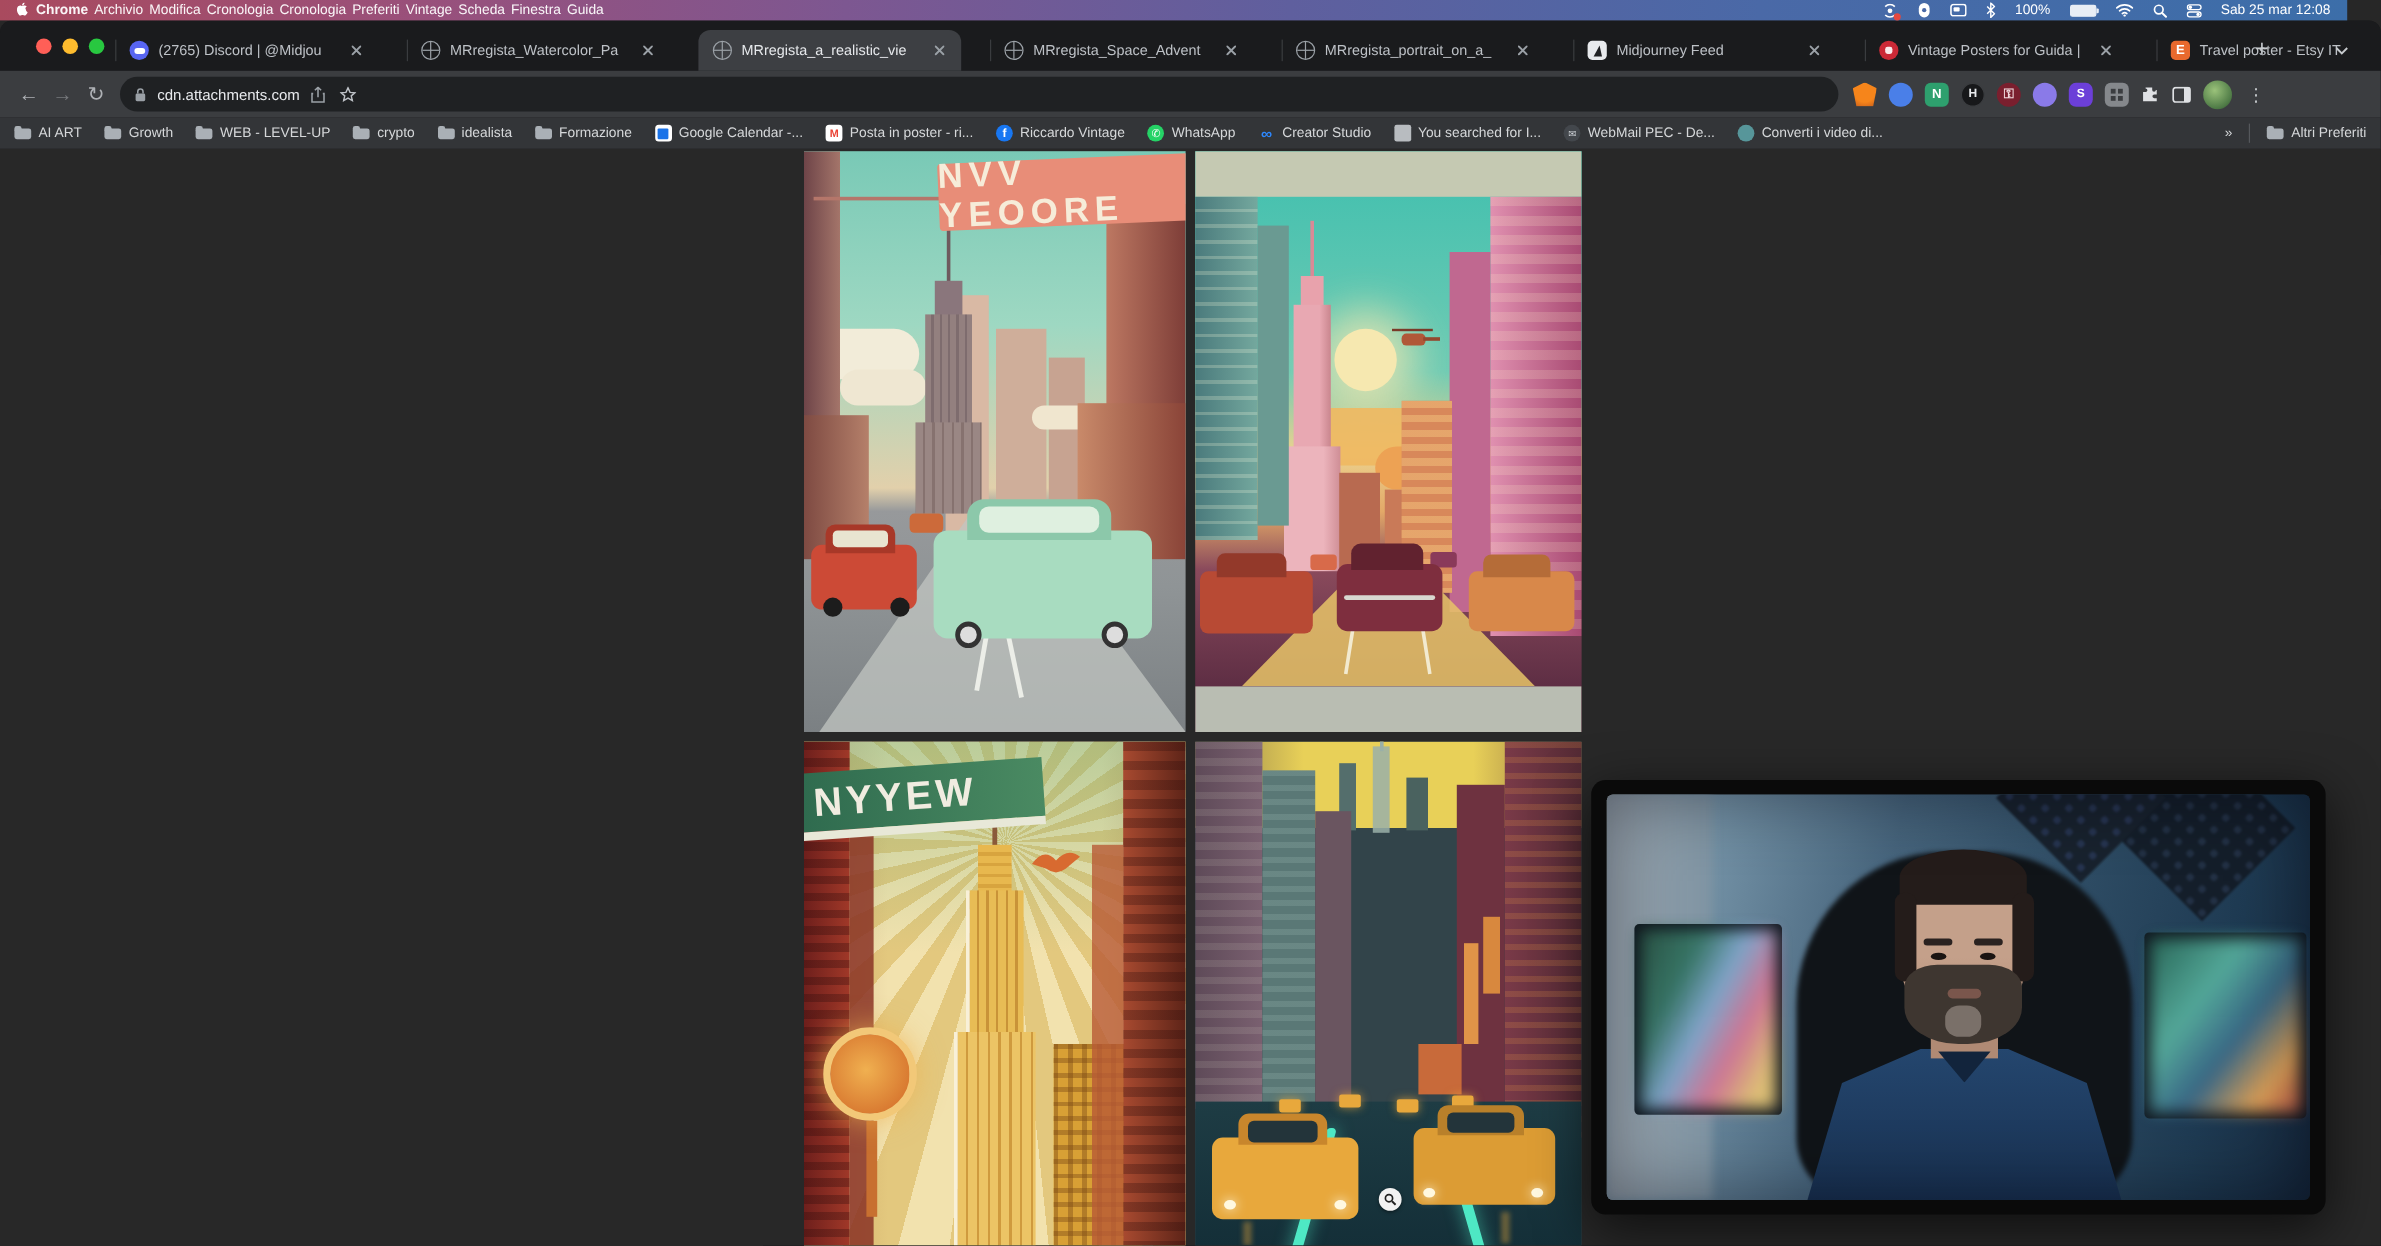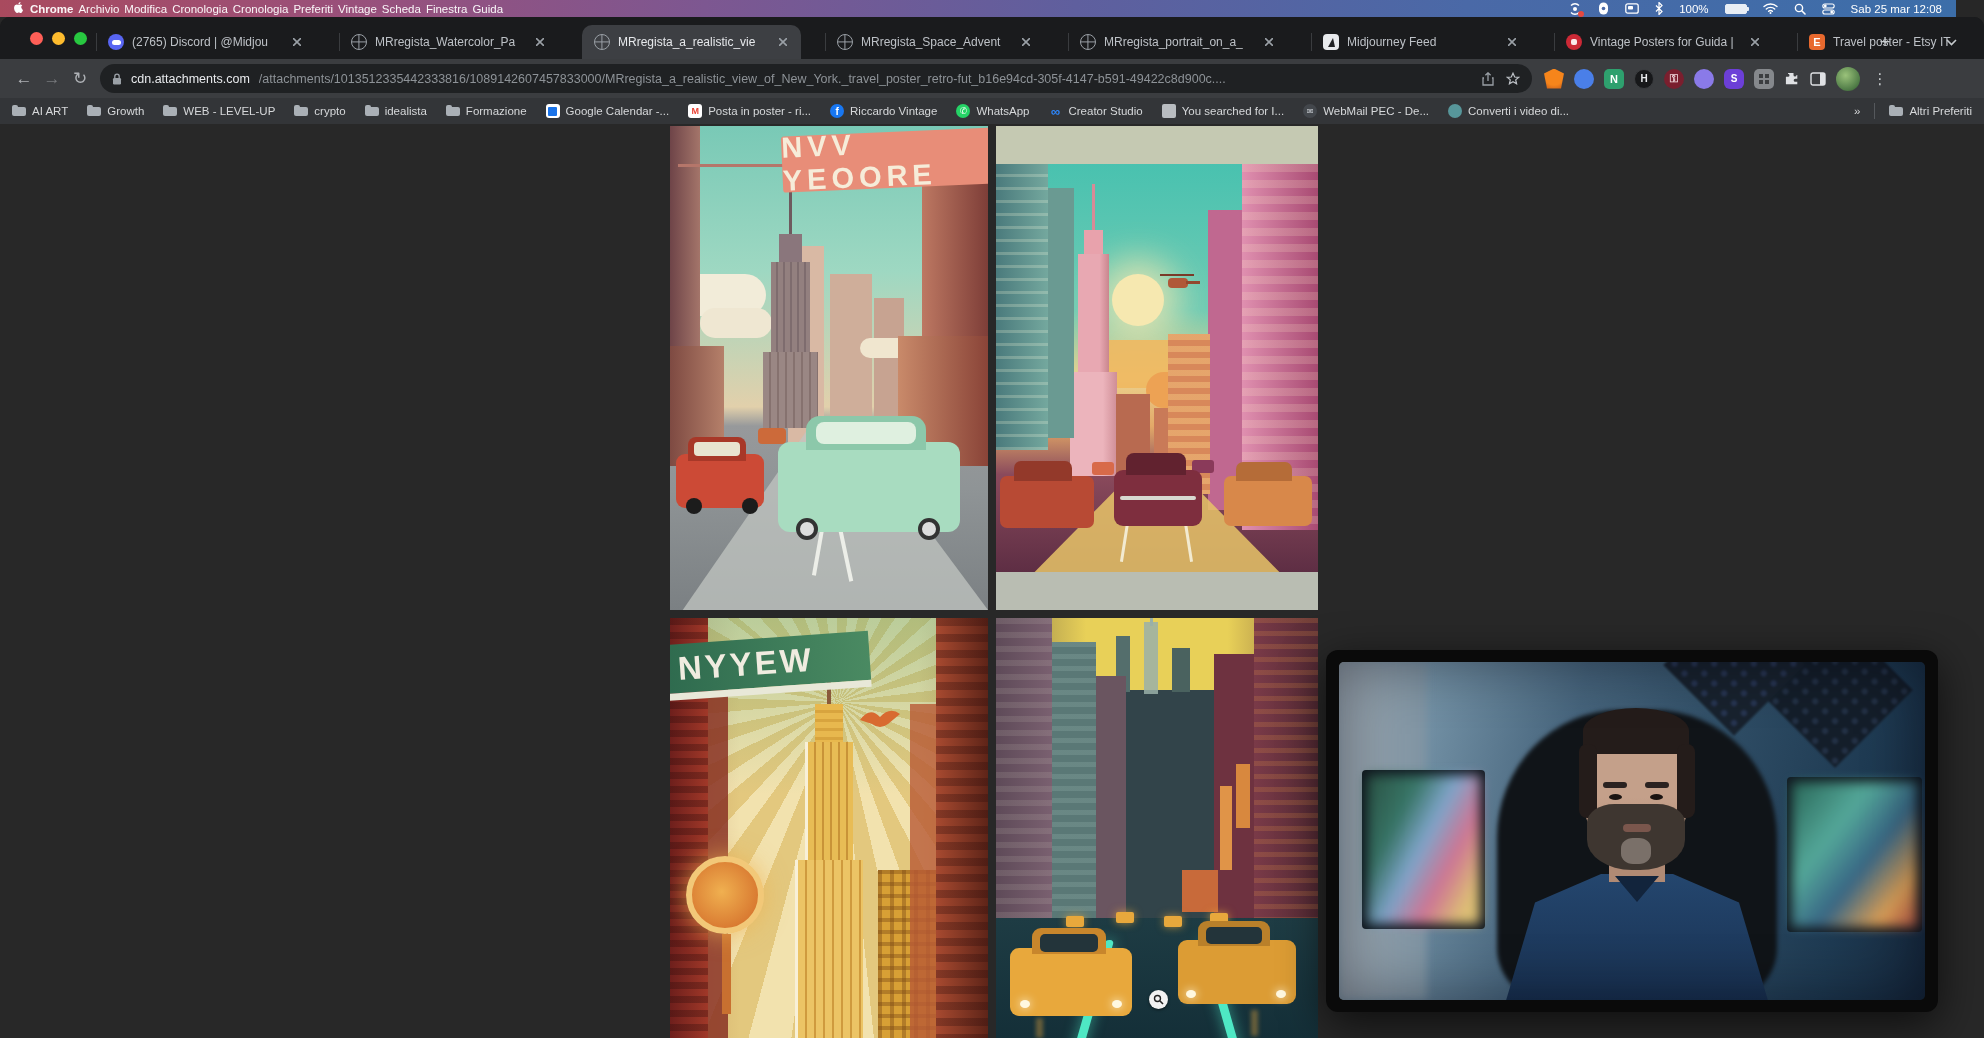--- a/index.html
+++ b/index.html
@@ -463,21 +463,20 @@
     <span class="nav-ic dim">→</span>
     <span class="nav-ic">↻</span>
     <div id="omnibox">
       <span class="lock">
         <svg width="10" height="12" viewBox="0 0 10 12">
             <rect x="1" y="5" width="8" height="6.4" rx="1.2" fill="#9aa0a6"></rect>
             <path d="M2.8 5V3.4a2.2 2.2 0 0 1 4.4 0V5" stroke="#9aa0a6" stroke-width="1.3" fill="none"></path>
           </svg>
       </span>
       <span class="domain">cdn.attachments.com</span>
-      <span class="path">/attachments/1013512335442333816/1089142607457833000/MRregista_a_realistic_view_of_New_York._travel_poster_retro-fut_b16e94cd-305f-4147-b591-49422c8d900c....</span>
       <span class="omni-right">
         <span>
           <svg width="12" height="14" viewBox="0 0 12 14">
               <path d="M6 1v8M3.4 3.2 6 .8l2.6 2.4" stroke="#9aa0a6" stroke-width="1.3" fill="none"></path>
               <path d="M2 6H1v7h10V6h-1" stroke="#9aa0a6" stroke-width="1.3" fill="none"></path>
             </svg>
         </span>
         <span>
           <svg width="14" height="14" viewBox="0 0 14 14">
               <path d="M7 1.2 8.7 5l4 .3-3 2.6.9 3.9L7 9.7l-3.6 2.1.9-3.9-3-2.6 4-.3z" stroke="#bdc1c6" stroke-width="1.2" fill="none"></path>

